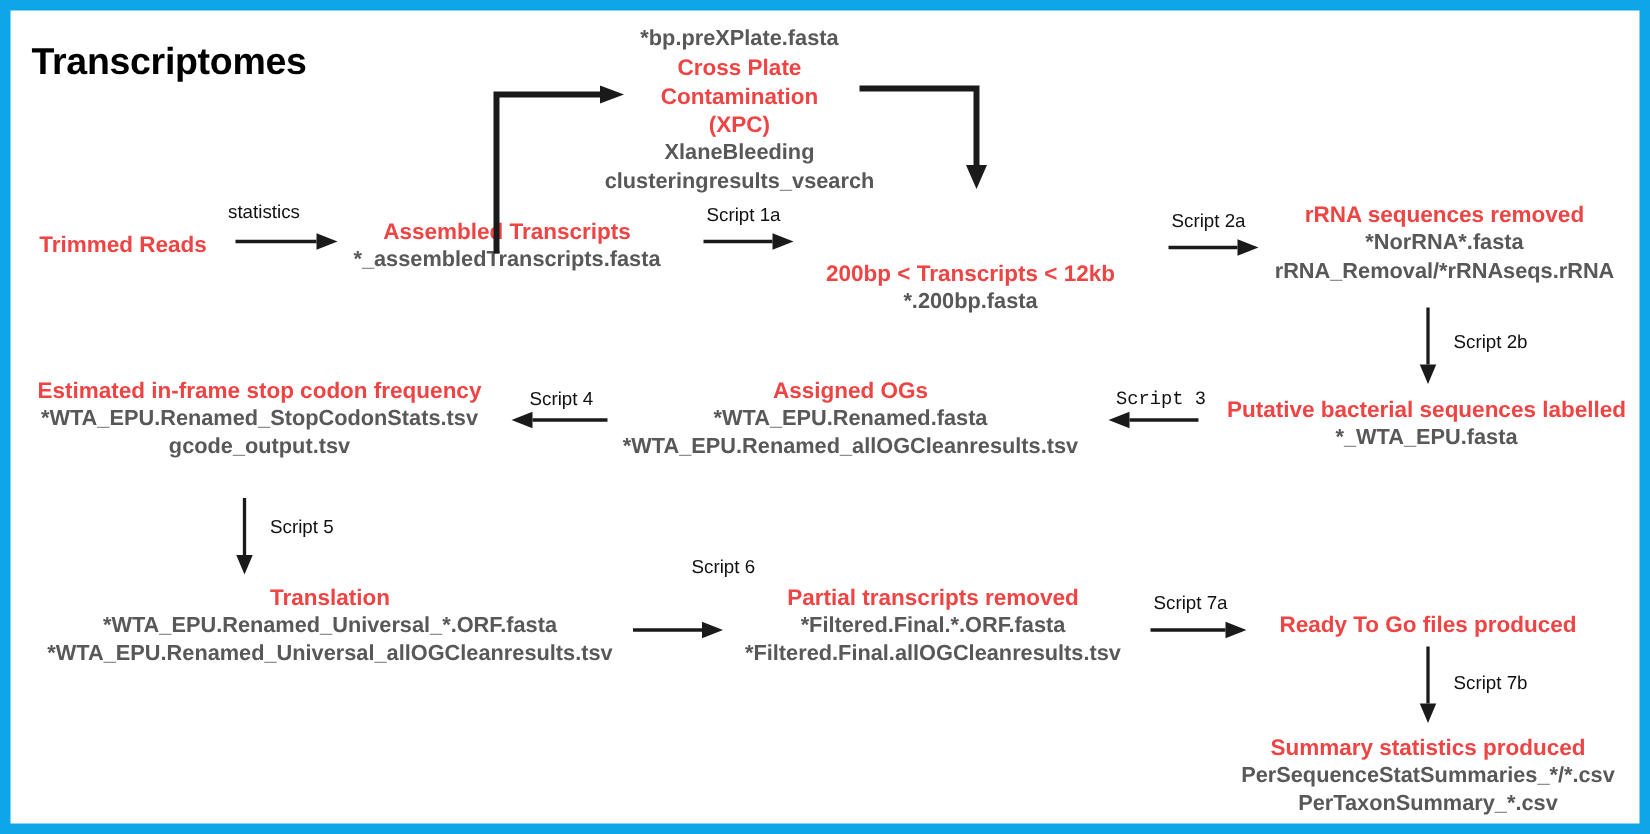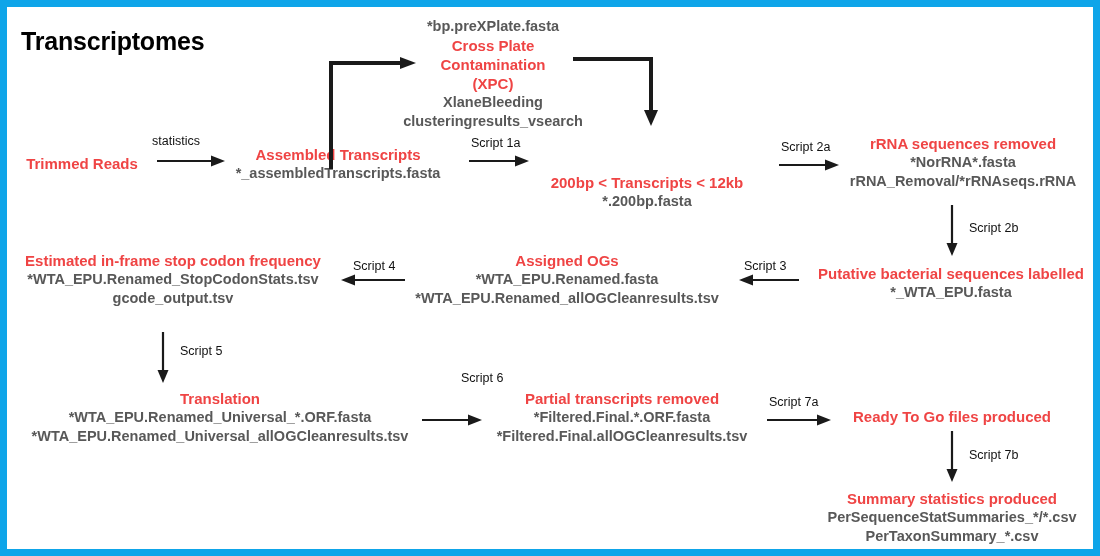--- a/index.html
+++ b/index.html
@@ -148,21 +148,21 @@
   </div>
 
   <div class="elabel" style="left:145px; top:127px;">statistics</div>
 
   <div class="elabel" style="left:464px; top:129px;">Script 1a</div>
 
   <div class="elabel" style="left:774px; top:133px;">Script 2a</div>
 
   <div class="elabel" style="left:962px; top:214px;">Script 2b</div>
 
-  <div class="elabel" style="left:737px; top:252px;">Script 3</div>
+  <div class="elabel" style="left:737px; top:252px;font-family:Liberation Mono, monospace;">Script 3</div>
 
   <div class="elabel" style="left:346px; top:252px;">Script 4</div>
 
   <div class="elabel" style="left:173px; top:337px;text-align:right;">Script 5</div>
 
   <div class="elabel" style="left:418px; top:364px;margin-left:36px;">Script 6</div>
 
   <div class="elabel" style="left:762px; top:388px;">Script 7a</div>
 
   <div class="elabel" style="left:962px; top:441px;">Script 7b</div>

